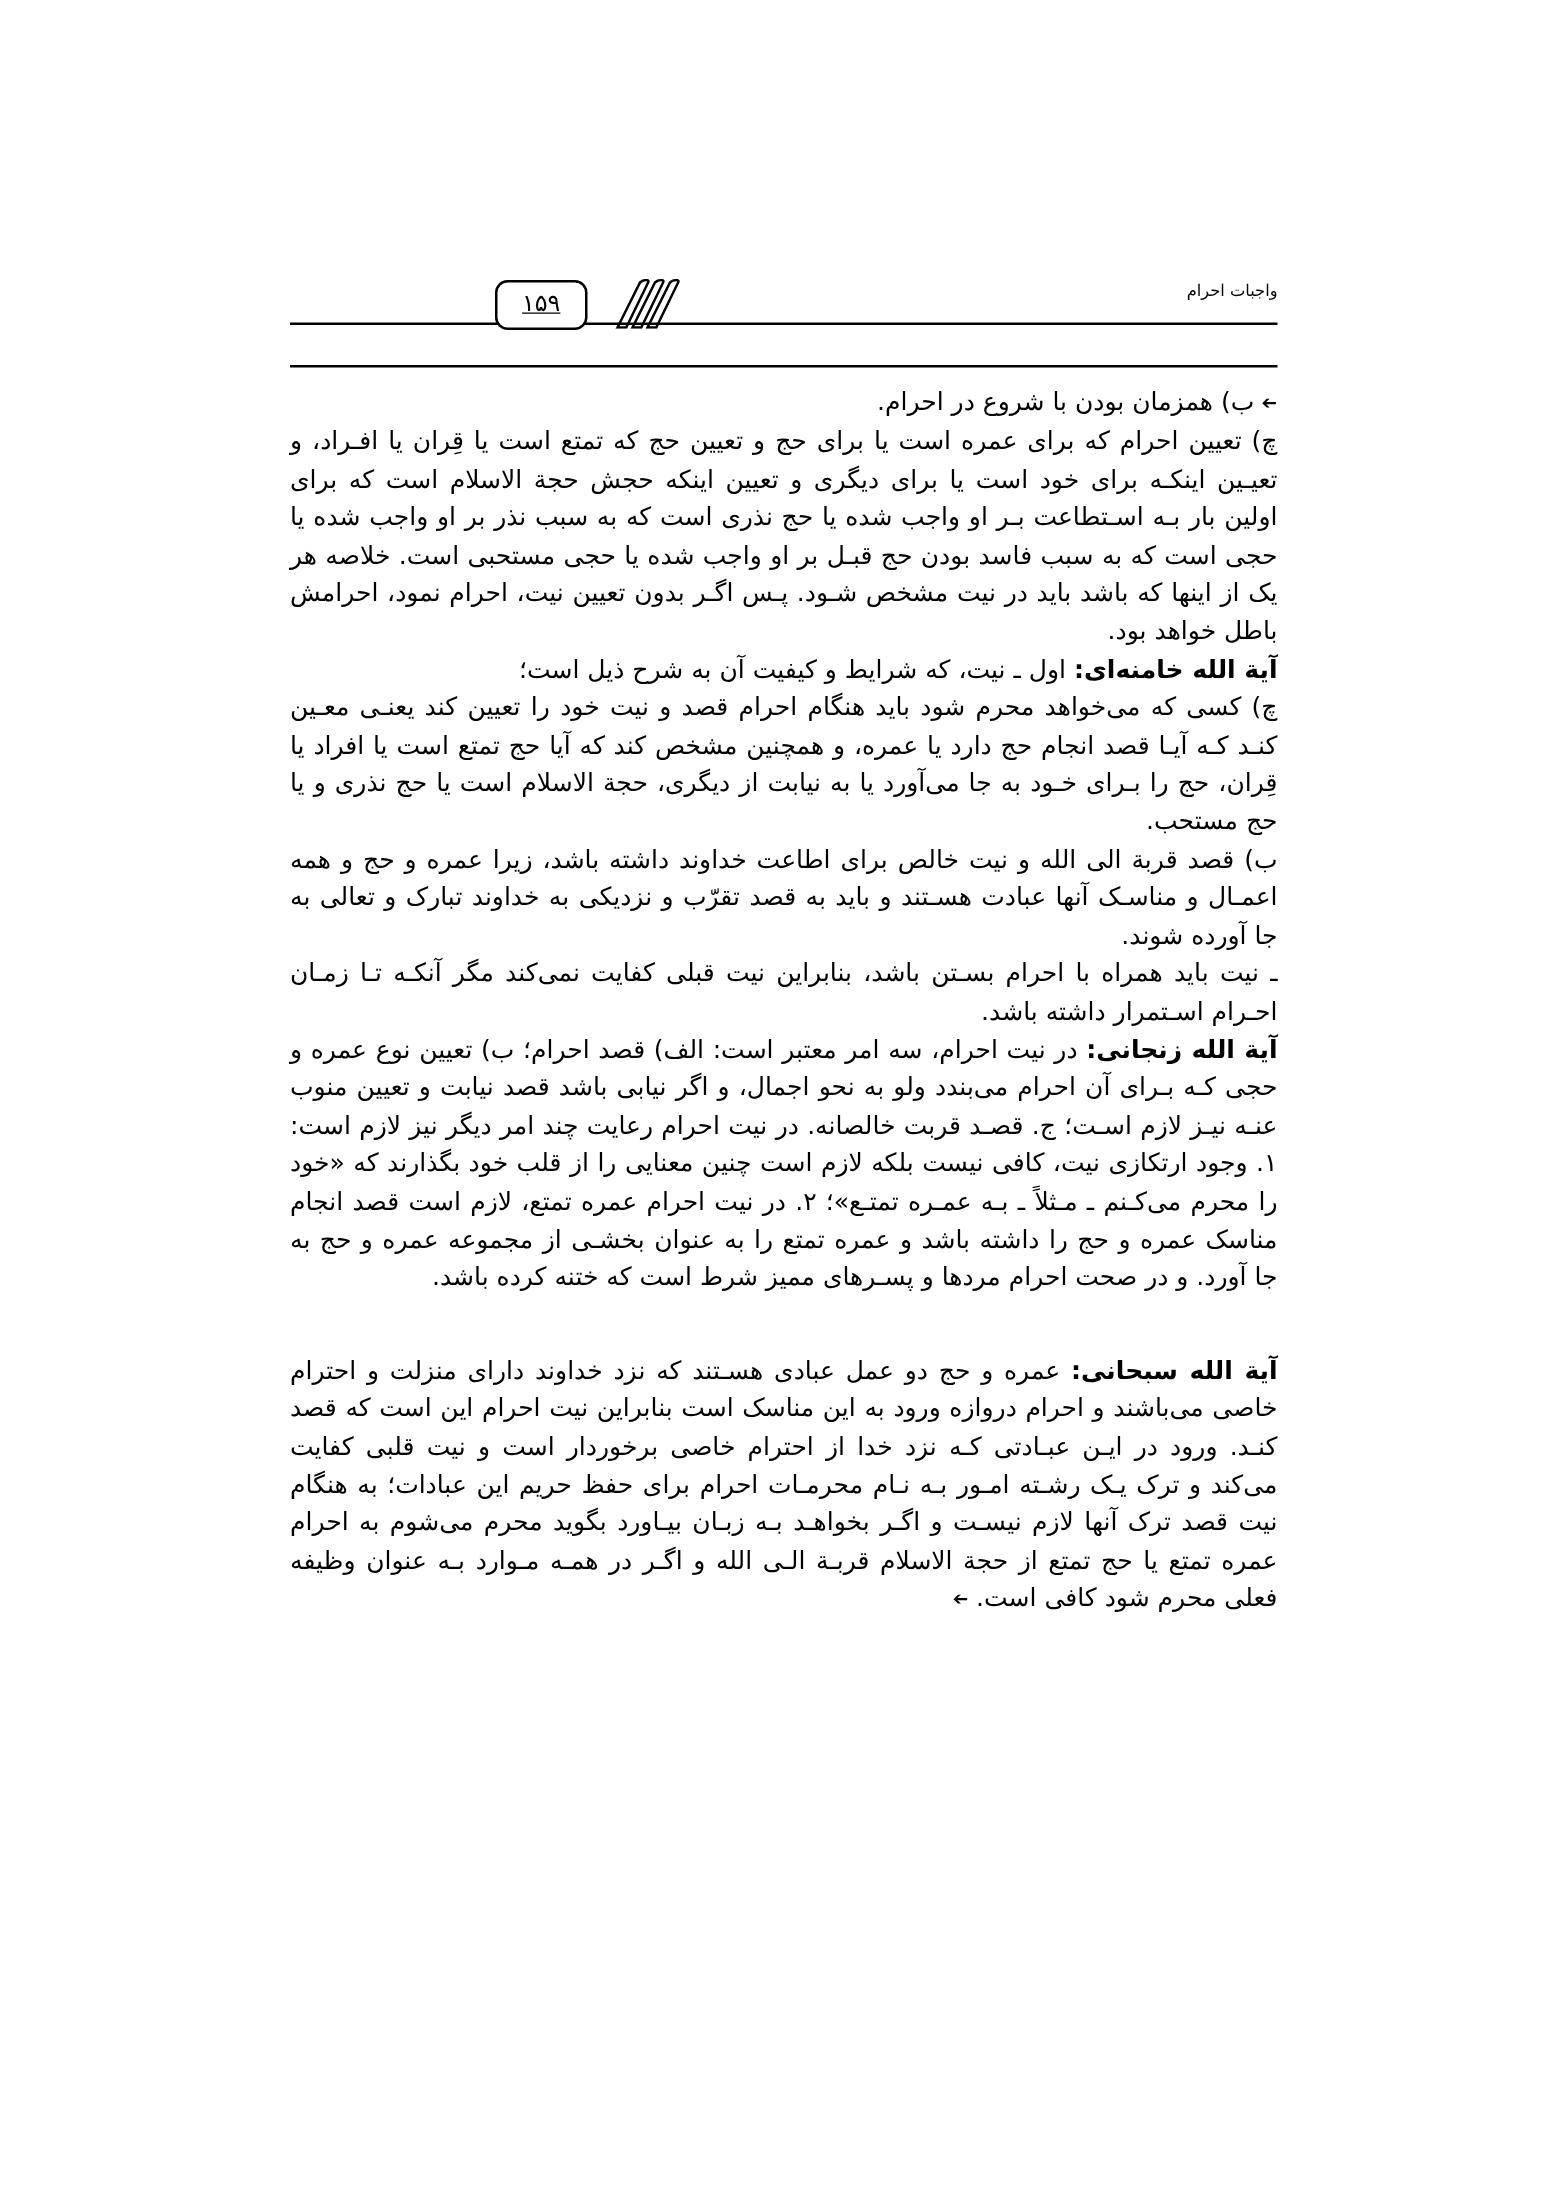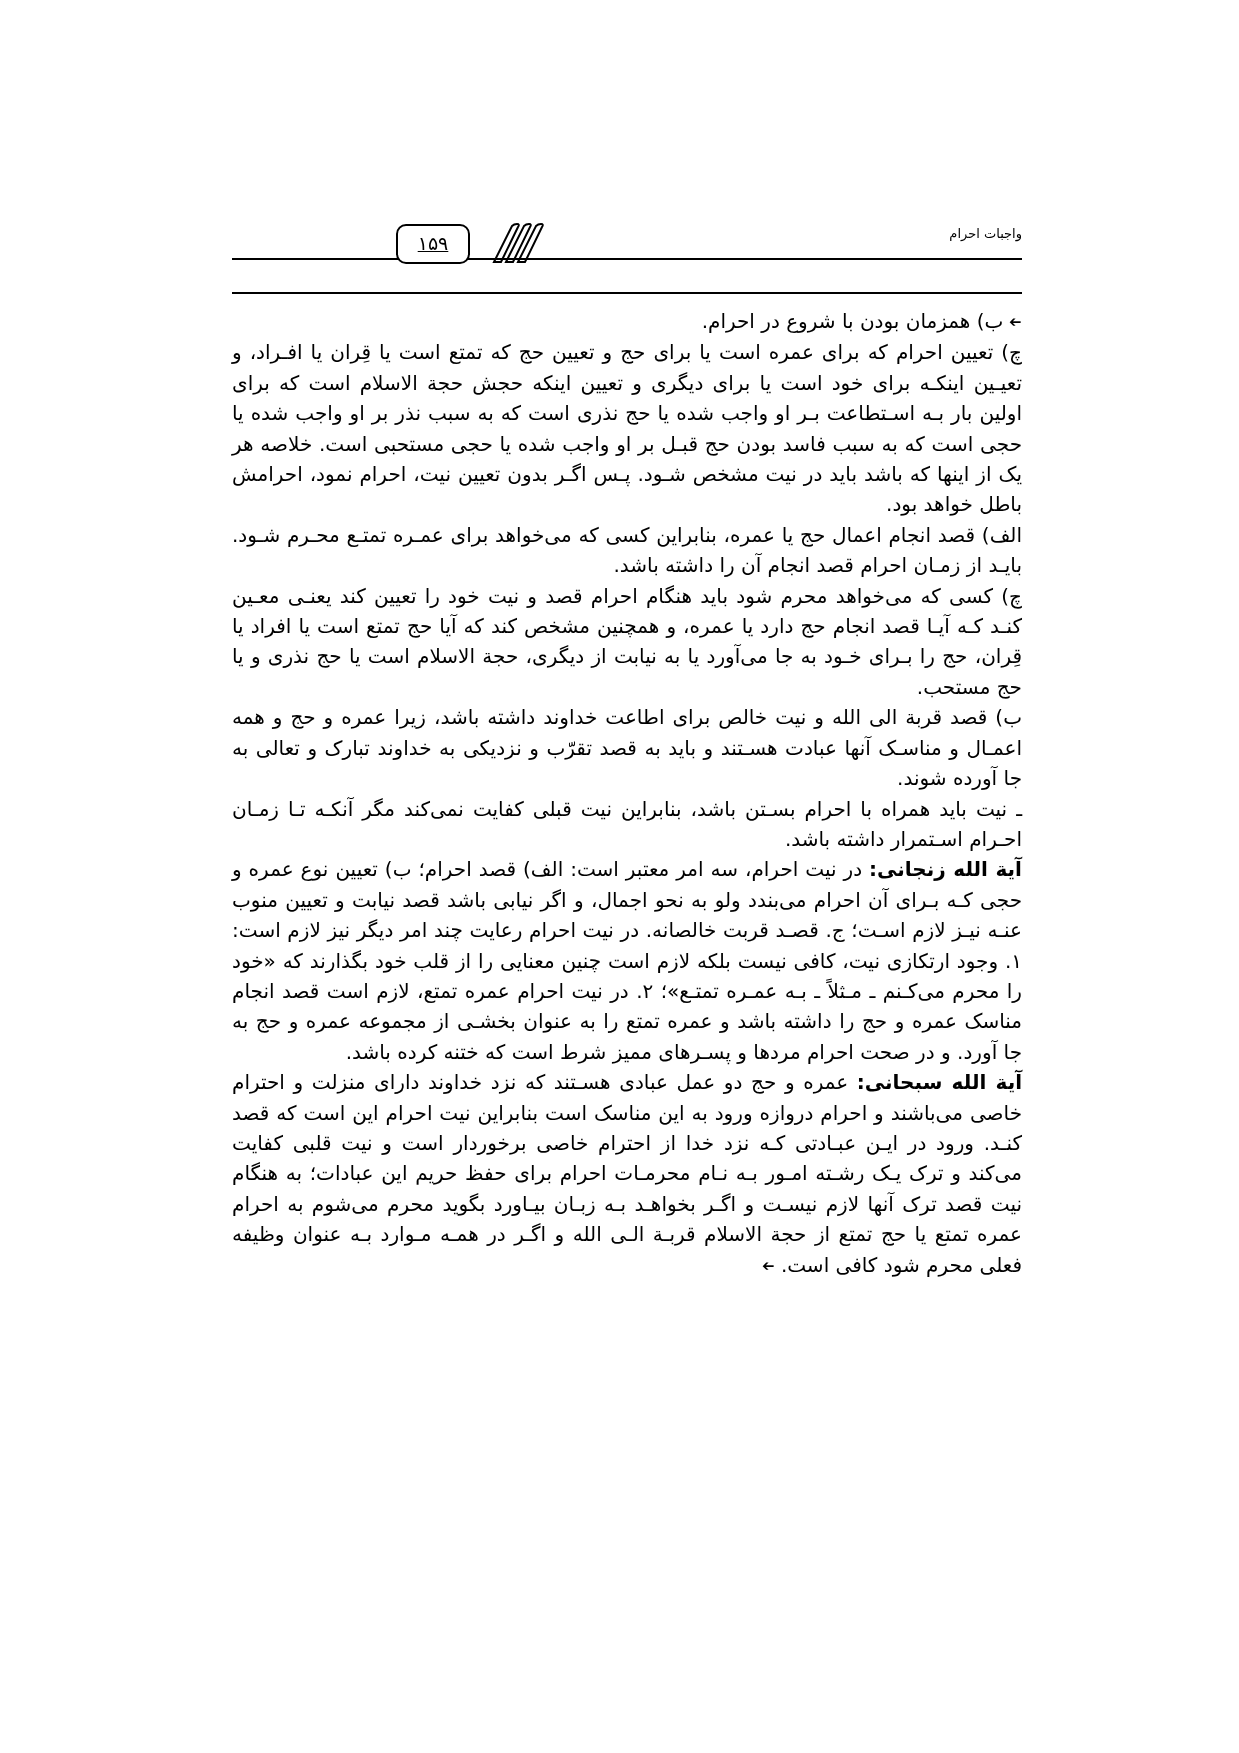--- a/index.html
+++ b/index.html
@@ -102,21 +102,21 @@
     text-justify: inter-word;
     font-size: 20px;
     line-height: 30.4px;
   }
 
   .para {
     margin: 0;
     padding: 0;
     text-align: justify;
   }
-  .para:last-child { text-align: justify; }
+  .para:last-child { text-align: justify; margin-top: 44px; }
 
   .para.arrow-start::before {
     content: "\2794";
     display: inline-block;
     transform: scaleX(-1);
     margin-left: 6px;
     font-size: 15px;
     vertical-align: 1px;
   }
 
@@ -163,22 +163,22 @@
 
   <div class="body-rule"></div>
 
   <div class="content">
 
     <p class="para arrow-start"><span>ب) همزمان بودن با شروع در احرام.</span></p>
 
     <p class="para"><span>چ) تعیین احرام که برای عمره است یا برای حج و تعیین حج که تمتع است یا قِران یا افـراد، و تعیـین اینکـه برای خود است یا برای دیگری و تعیین اینکه حجش حجة الاسلام است که برای اولین بار بـه اسـتطاعت بـر او واجب شده یا حج نذری است که به سبب نذر بر او واجب شده یا حجی است که به سبب فاسد بودن حج قبـل بر او واجب شده یا حجی مستحبی است. خلاصه هر یک از اینها که باشد باید در نیت مشخص شـود. پـس اگـر بدون تعیین نیت، احرام نمود، احرامش باطل خواهد بود.</span></p>
 
 
+    <p class="para"><span class="lead">آیة الله خامنه‌ای:</span><span> اول ـ نیت، که شرایط و کیفیت آن به شرح ذیل است؛</span></p>
 
-    <p class="para"><span>الف) قصد انجام اعمال حج یا عمره، بنابراین کسی که می‌خواهد برای عمـره تمتـع محـرم شـود. بایـد از زمـان احرام قصد انجام آن را داشته باشد.</span></p>
 
     <p class="para"><span>چ) کسی که می‌خواهد محرم شود باید هنگام احرام قصد و نیت خود را تعیین کند یعنـی معـین کنـد کـه آیـا قصد انجام حج دارد یا عمره، و همچنین مشخص کند که آیا حج تمتع است یا افراد یا قِران، حج را بـرای خـود به جا می‌آورد یا به نیابت از دیگری، حجة الاسلام است یا حج نذری و یا حج مستحب.</span></p>
 
     <p class="para"><span>ب) قصد قربة الی الله و نیت خالص برای اطاعت خداوند داشته باشد، زیرا عمره و حج و همه اعمـال و مناسـک آنها عبادت هسـتند و باید به قصد تقرّب و نزدیکی به خداوند تبارک و تعالی به جا آورده شوند.</span></p>
 
     <p class="para"><span>ـ نیت باید همراه با احرام بسـتن باشد، بنابراین نیت قبلی کفایت نمی‌کند مگر آنکـه تـا زمـان احـرام اسـتمرار داشته باشد.</span></p>
 
     <p class="para"><span class="lead">آیة الله زنجانی:</span><span> در نیت احرام، سه امر معتبر است: الف) قصد احرام؛ ب) تعیین نوع عمره و حجی کـه بـرای آن احرام می‌بندد ولو به نحو اجمال، و اگر نیابی باشد قصد نیابت و تعیین منوب عنـه نیـز لازم اسـت؛ ج. قصـد قربت خالصانه. در نیت احرام رعایت چند امر دیگر نیز لازم است: ۱. وجود ارتکازی نیت، کافی نیست بلکه لازم است چنین معنایی را از قلب خود بگذارند که «خود را محرم می‌کـنم ـ مـثلاً ـ بـه عمـره تمتـع»؛ ۲. در نیت احرام عمره تمتع، لازم است قصد انجام مناسک عمره و حج را داشته باشد و عمره تمتع را به عنوان بخشـی از مجموعه عمره و حج به جا آورد. و در صحت احرام مردها و پسـرهای ممیز شرط است که ختنه کرده باشد.</span></p>
 
     <p class="para arrow-end"><span class="lead">آیة الله سبحانی:</span><span> عمره و حج دو عمل عبادی هسـتند که نزد خداوند دارای منزلت و احترام خاصی می‌باشند و احرام دروازه ورود به این مناسک است بنابراین نیت احرام این است که قصد کنـد. ورود در ایـن عبـادتی کـه نزد خدا از احترام خاصی برخوردار است و نیت قلبی کفایت می‌کند و ترک یـک رشـته امـور بـه نـام محرمـات احرام برای حفظ حریم این عبادات؛ به هنگام نیت قصد ترک آنها لازم نیسـت و اگـر بخواهـد بـه زبـان بیـاورد بگوید محرم می‌شوم به احرام عمره تمتع یا حج تمتع از حجة الاسلام قربـة الـی الله و اگـر در همـه مـوارد بـه عنوان وظیفه فعلی محرم شود کافی است.</span></p>

